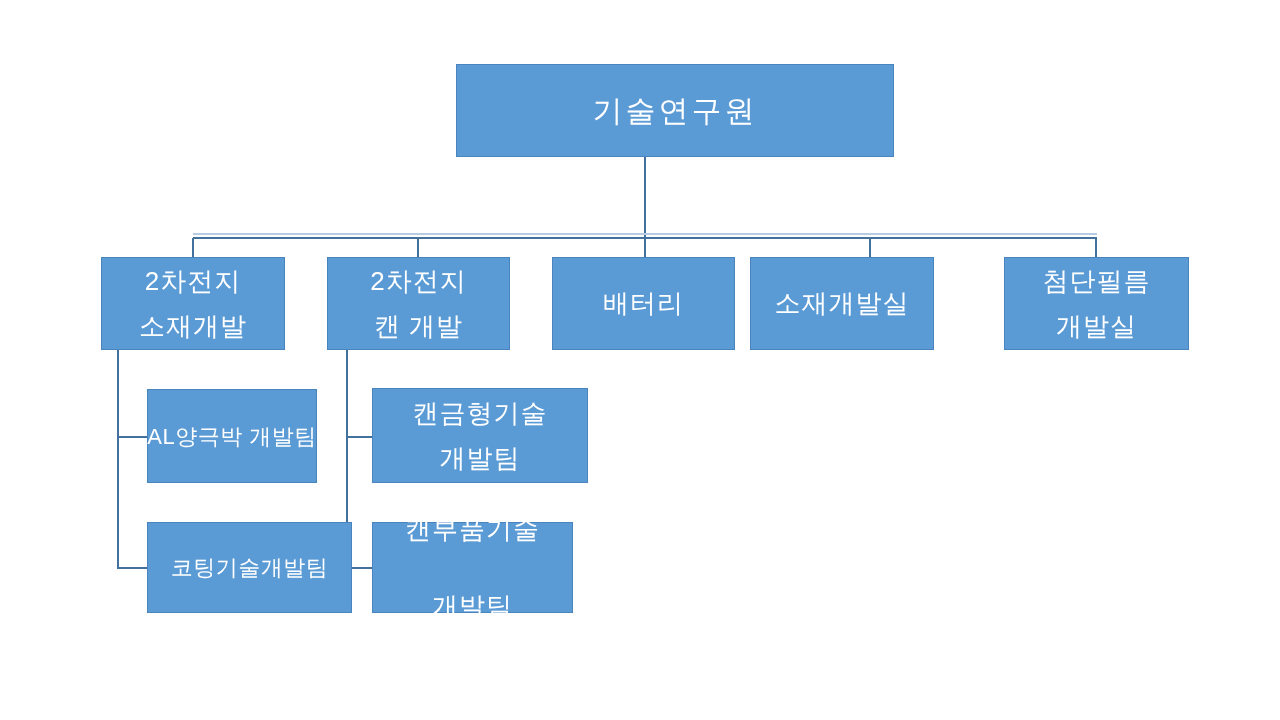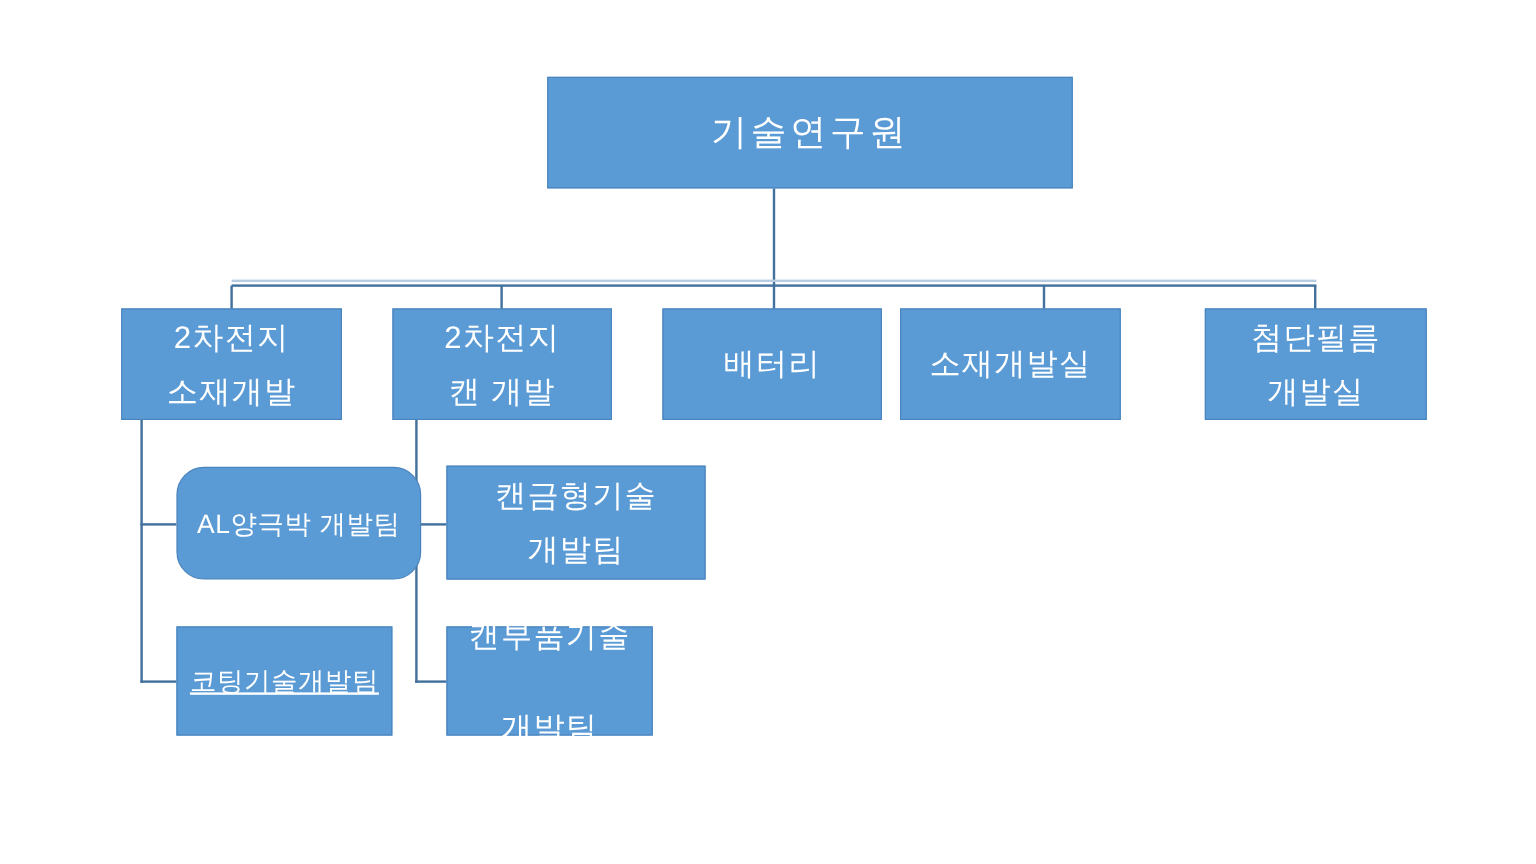--- a/index.html
+++ b/index.html
@@ -92,29 +92,29 @@
     <span class="line">배터리</span>
   </div>
   <div class="node node-dept" style="left:750px; top:257px; width:184px; height:93px;">
     <span class="line">소재개발실</span>
   </div>
   <div class="node node-dept" style="left:1004px; top:257px; width:185px; height:93px;justify-content:flex-end;">
     <span class="line">첨단필름</span>
     <span class="line">개발실</span>
   </div>
 
-  <div class="node node-team node-team-single" style="left:147px; top:389px; width:204px; height:94px;border-radius:23px;">
+  <div class="node node-team node-team-single" style="left:147px; top:389px; width:170px; height:94px;">
     <span class="line">AL양극박 개발팀</span>
   </div>
-  <div class="node node-team node-team-single" style="left:147px; top:522px; width:180px; height:91px;text-decoration:underline;">
+  <div class="node node-team node-team-single" style="left:147px; top:522px; width:205px; height:91px;">
     <span class="line">코팅기술개발팀</span>
   </div>
 
   <div class="node node-team" style="left:372px; top:388px; width:216px; height:95px;">
     <span class="line">캔금형기술</span>
     <span class="line">개발팀</span>
   </div>
-  <div class="node node-team" style="left:372px; top:522px; width:172px; height:91px;gap:32px;">
+  <div class="node node-team" style="left:372px; top:522px; width:201px; height:91px;gap:32px;">
     <span class="line">캔부품기술</span>
     <span class="line">개발팀</span>
   </div>
 
 </div>
 
 </body></html>

